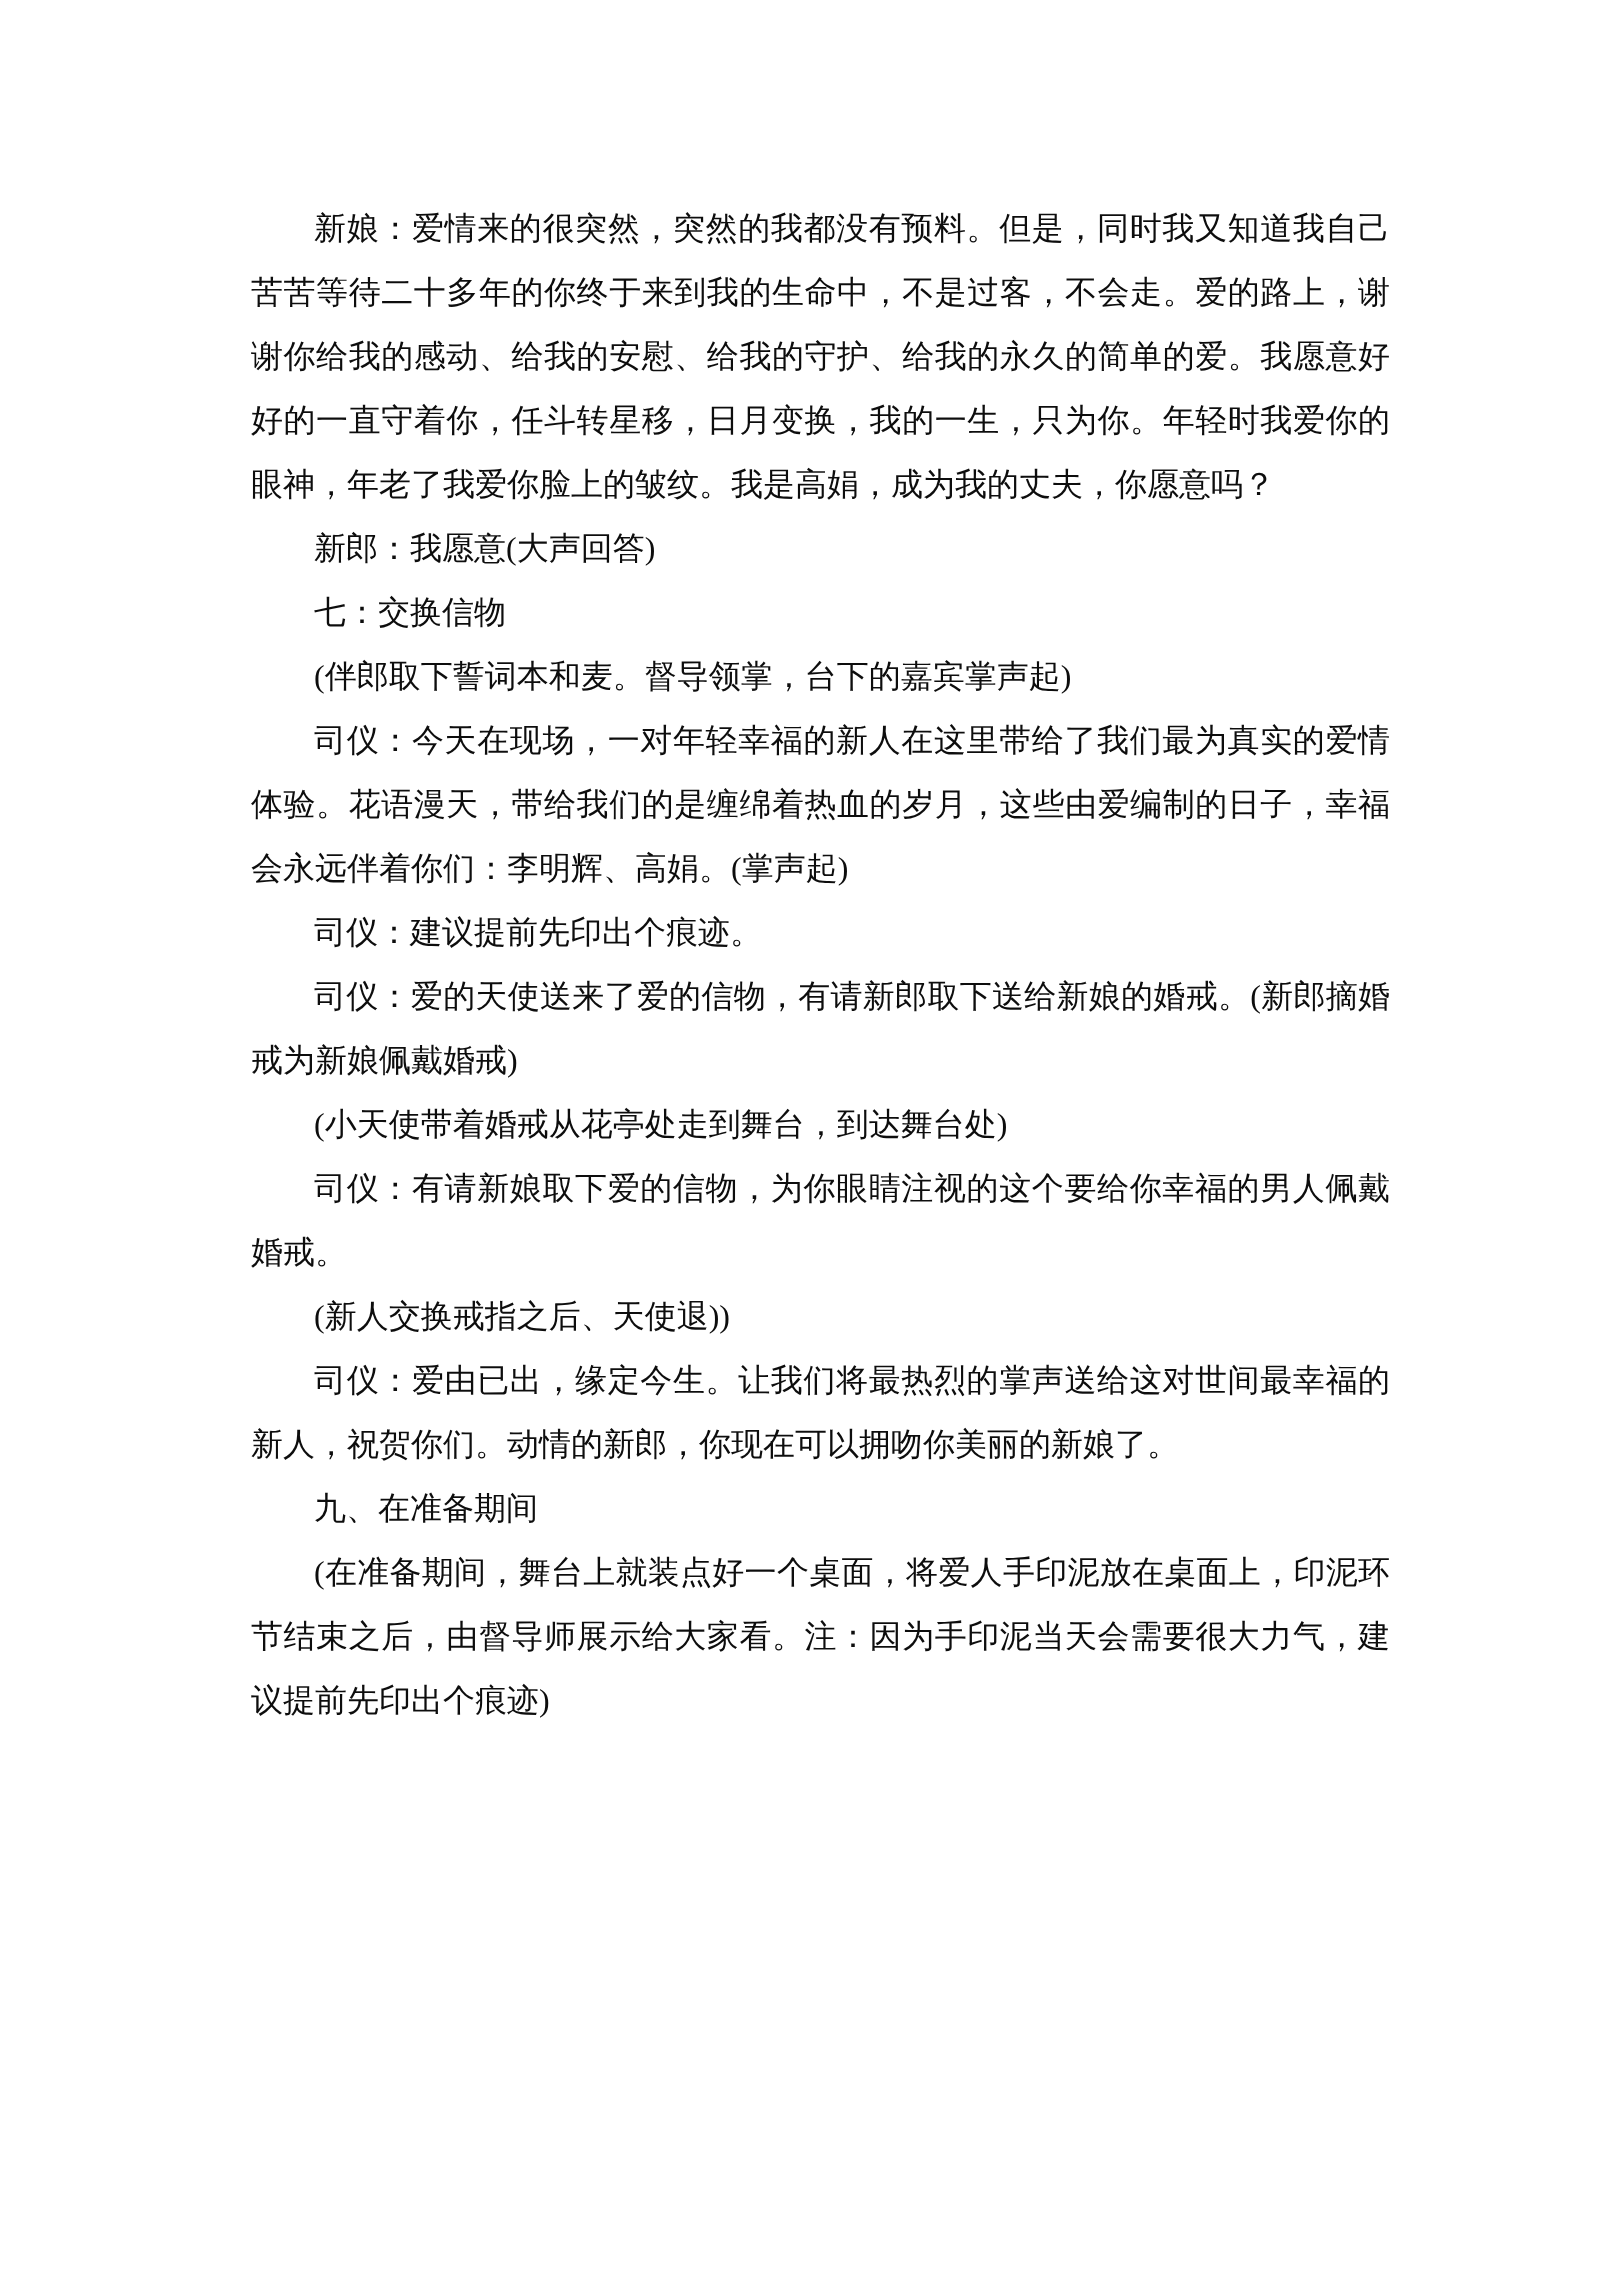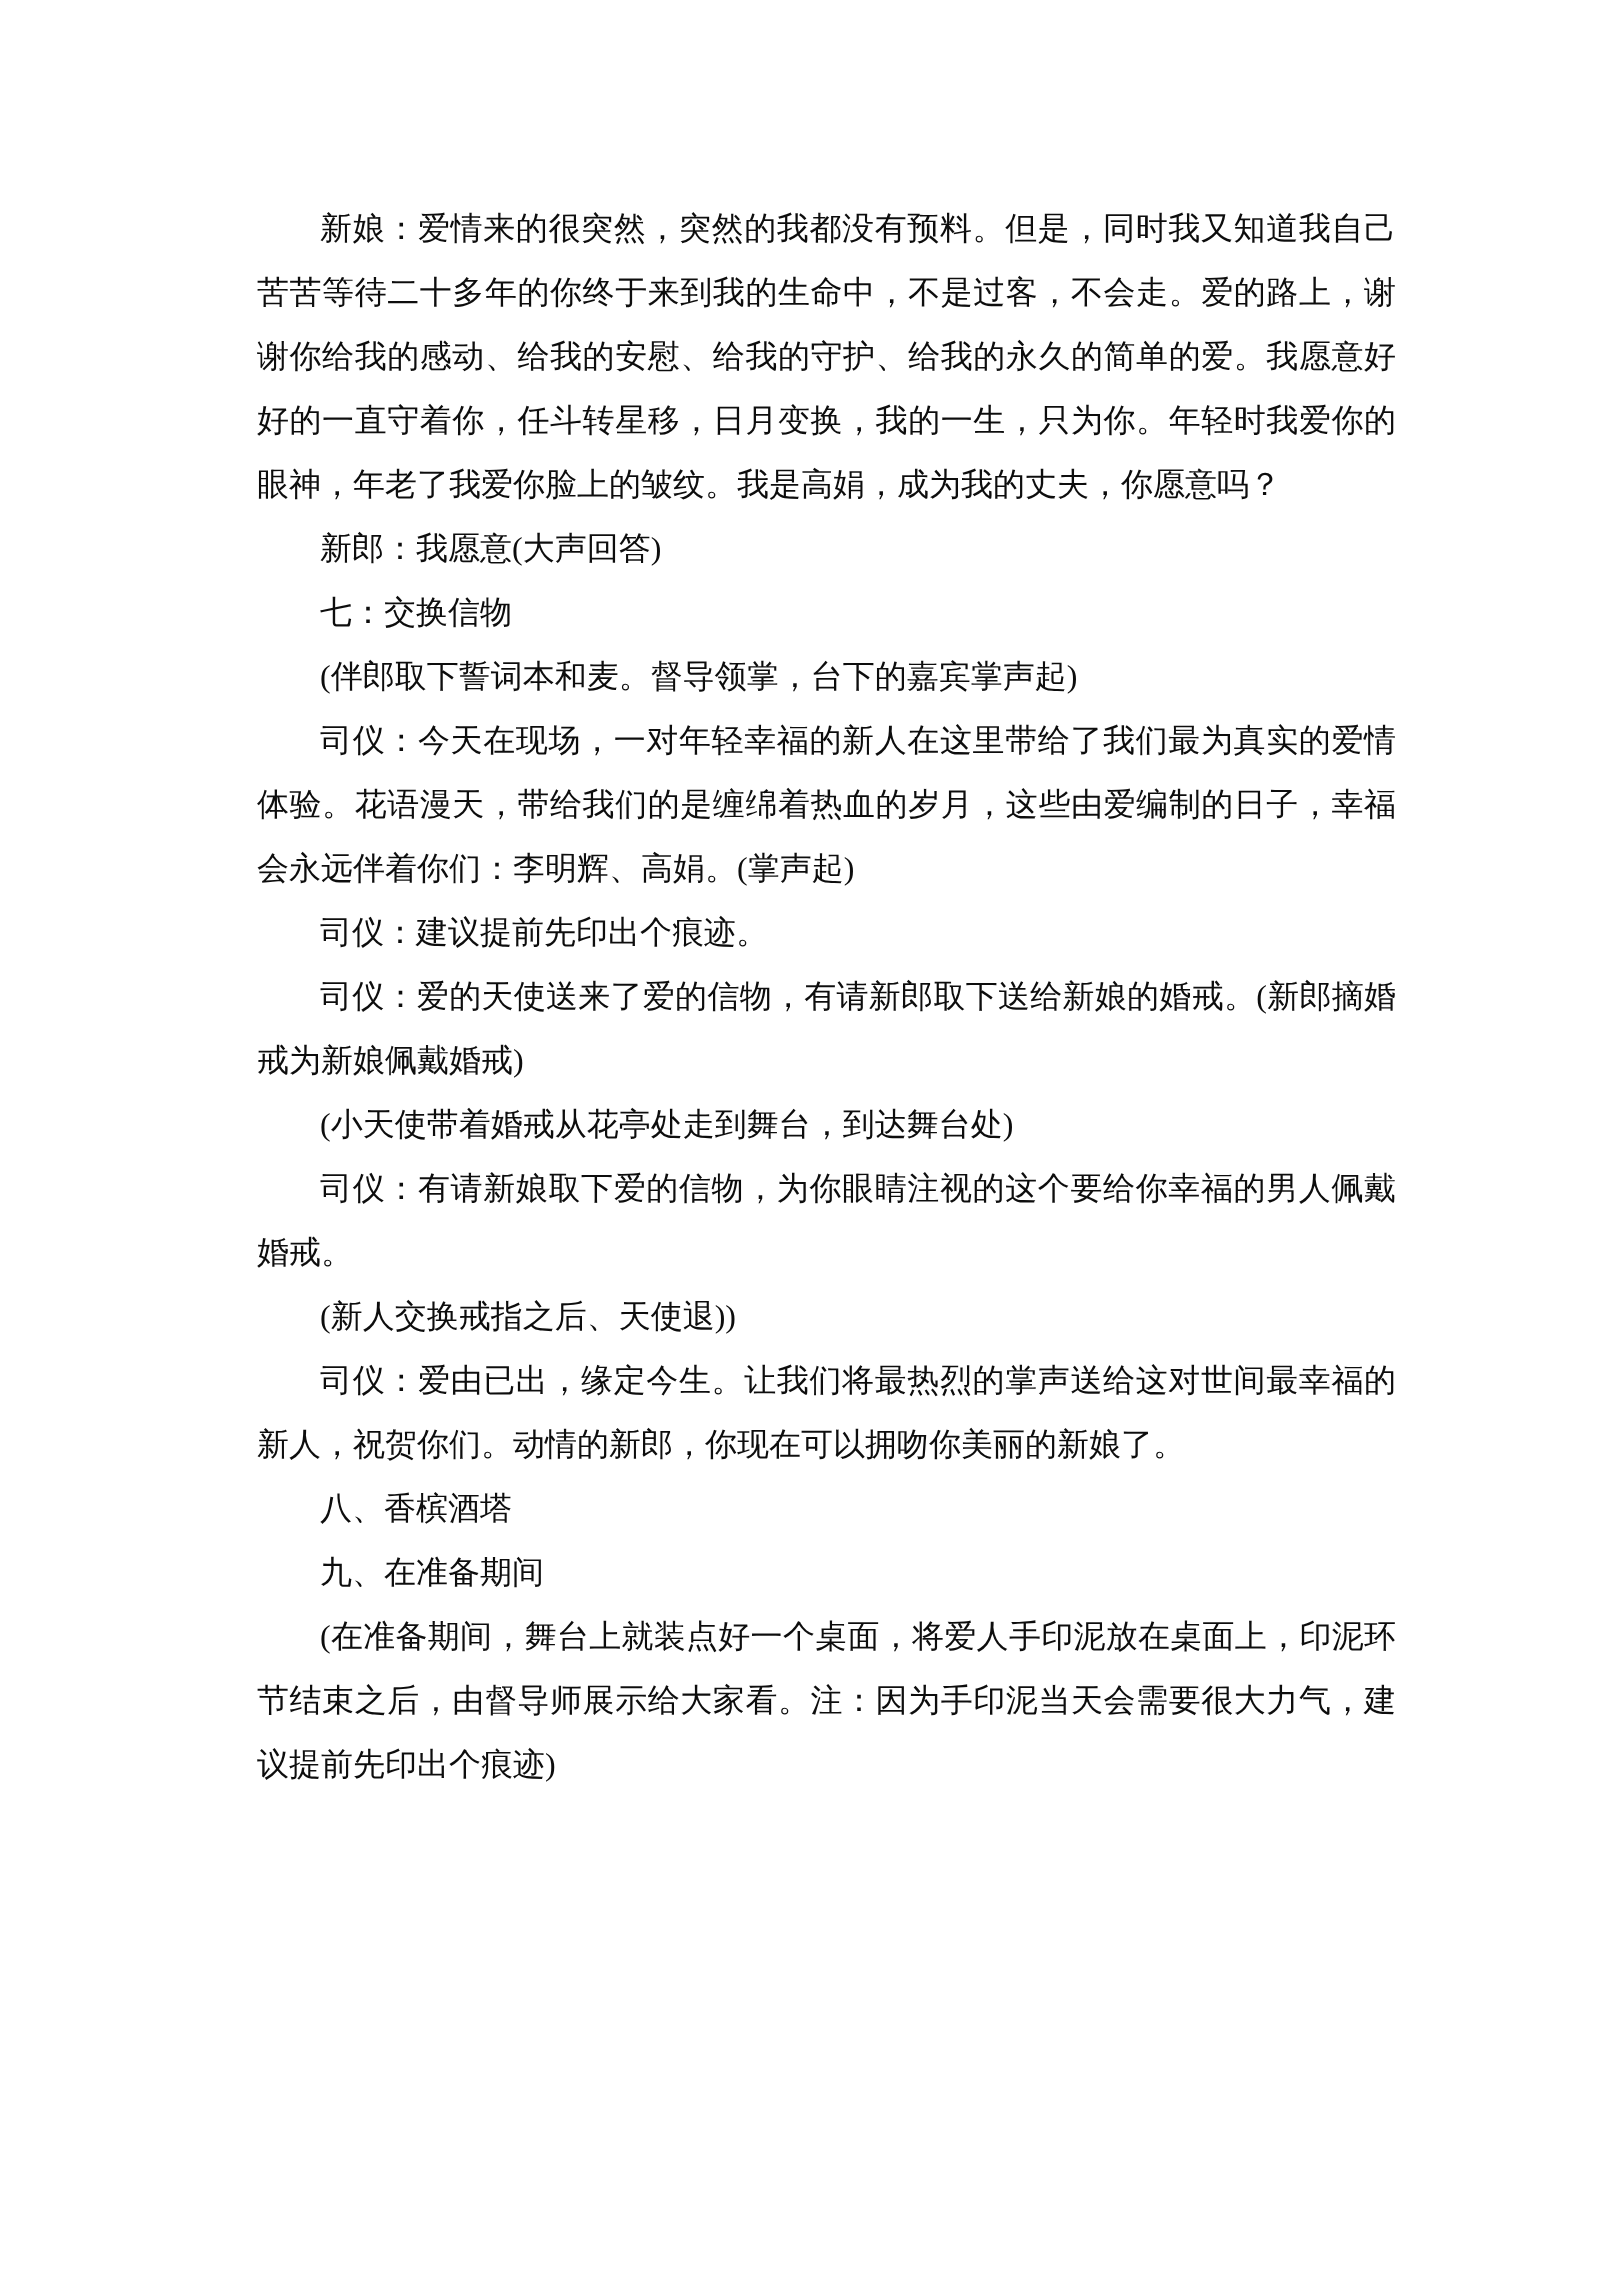--- a/index.html
+++ b/index.html
@@ -10,21 +10,21 @@
   .page {
     position: relative;
     width: 1623px;
     height: 2295px;
     background: #ffffff;
     overflow: hidden;
     font-family: "Liberation Serif", "DejaVu Serif", serif;
   }
   .text-block {
     position: absolute;
-    left: 257px;
+    left: 251px;
     top: 196px;
     width: 1139px;
     color: #0d0d0d;
     font-size: 32px;
     line-height: 64px;
     text-align: justify;
     text-justify: inter-ideograph;
   }
   .text-block p {
     margin: 0;
@@ -42,18 +42,17 @@
     <p>新郎：我愿意(大声回答)</p>
     <p>七：交换信物</p>
     <p>(伴郎取下誓词本和麦。督导领掌，台下的嘉宾掌声起)</p>
     <p>司仪：今天在现场，一对年轻幸福的新人在这里带给了我们最为真实的爱情体验。花语漫天，带给我们的是缠绵着热血的岁月，这些由爱编制的日子，幸福会永远伴着你们：李明辉、高娟。(掌声起)</p>
     <p>司仪：建议提前先印出个痕迹。</p>
     <p>司仪：爱的天使送来了爱的信物，有请新郎取下送给新娘的婚戒。(新郎摘婚戒为新娘佩戴婚戒)</p>
     <p>(小天使带着婚戒从花亭处走到舞台，到达舞台处)</p>
     <p>司仪：有请新娘取下爱的信物，为你眼睛注视的这个要给你幸福的男人佩戴婚戒。</p>
     <p>(新人交换戒指之后、天使退))</p>
     <p>司仪：爱由已出，缘定今生。让我们将最热烈的掌声送给这对世间最幸福的新人，祝贺你们。动情的新郎，你现在可以拥吻你美丽的新娘了。</p>
-    <p>八、香槟酒塔</p>
     <p>九、在准备期间</p>
     <p>(在准备期间，舞台上就装点好一个桌面，将爱人手印泥放在桌面上，印泥环节结束之后，由督导师展示给大家看。注：因为手印泥当天会需要很大力气，建议提前先印出个痕迹)</p>
   </div>
 </div>
 
 
 </body></html>

